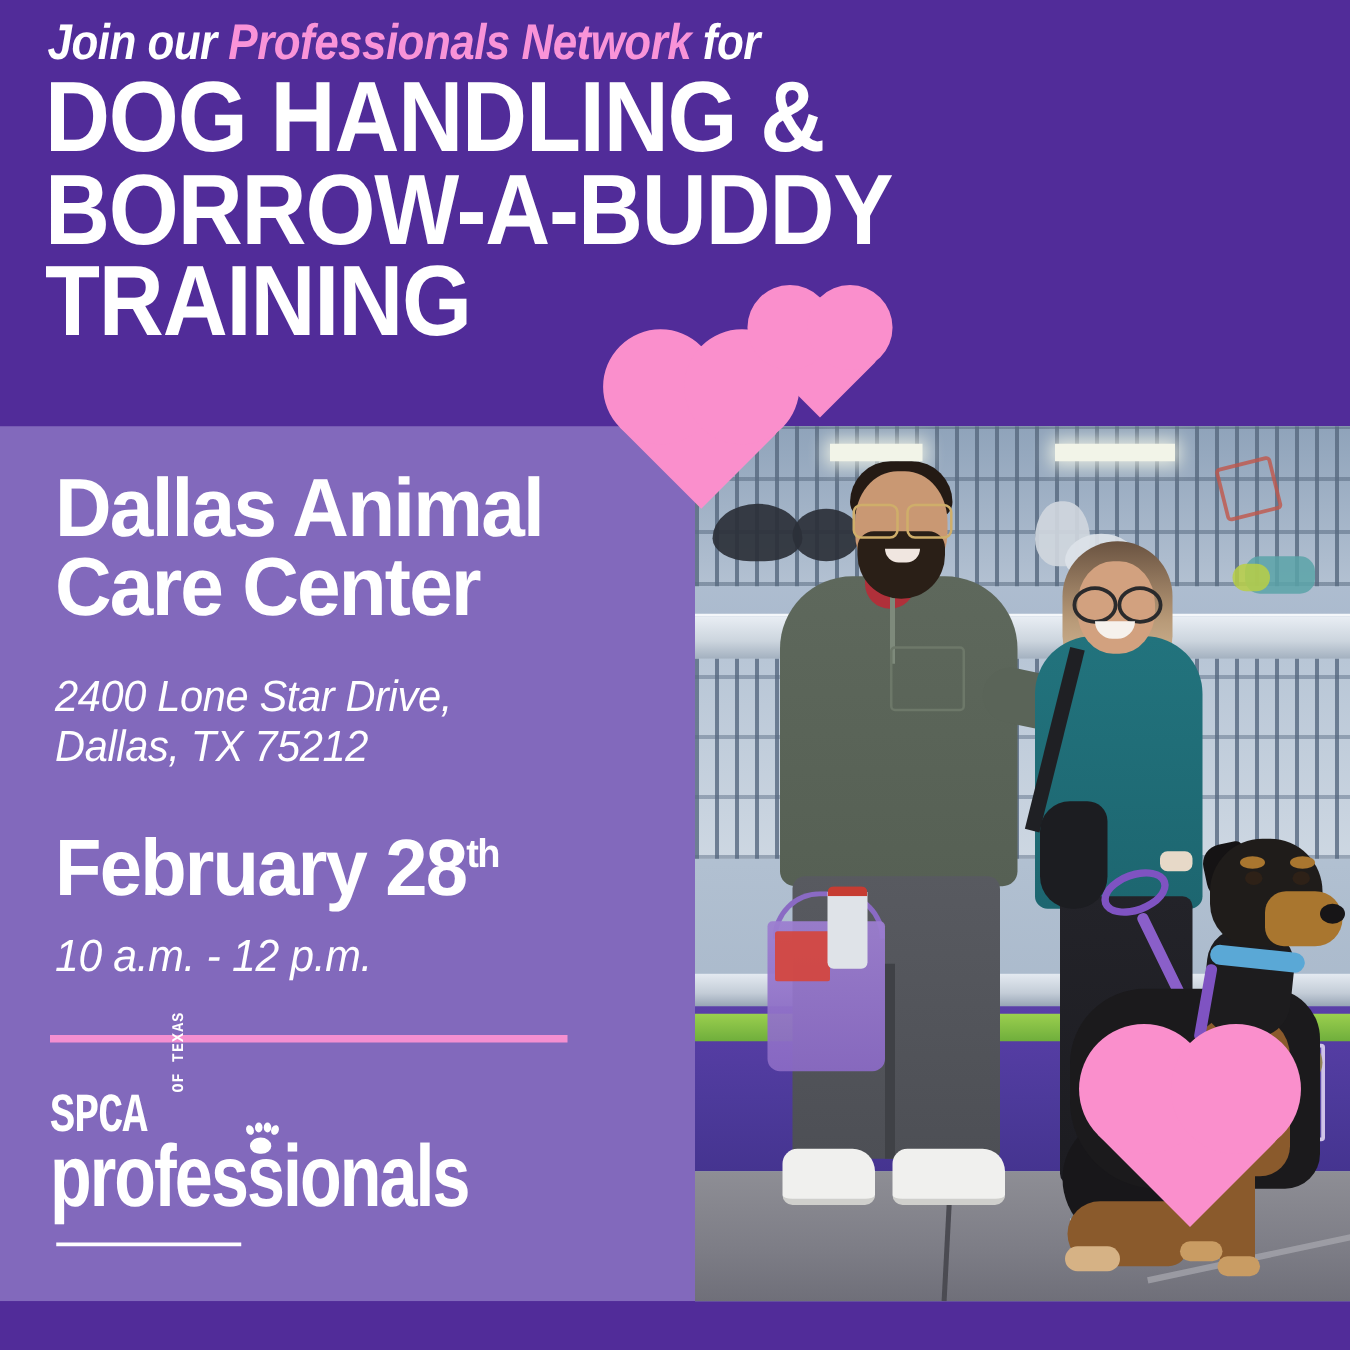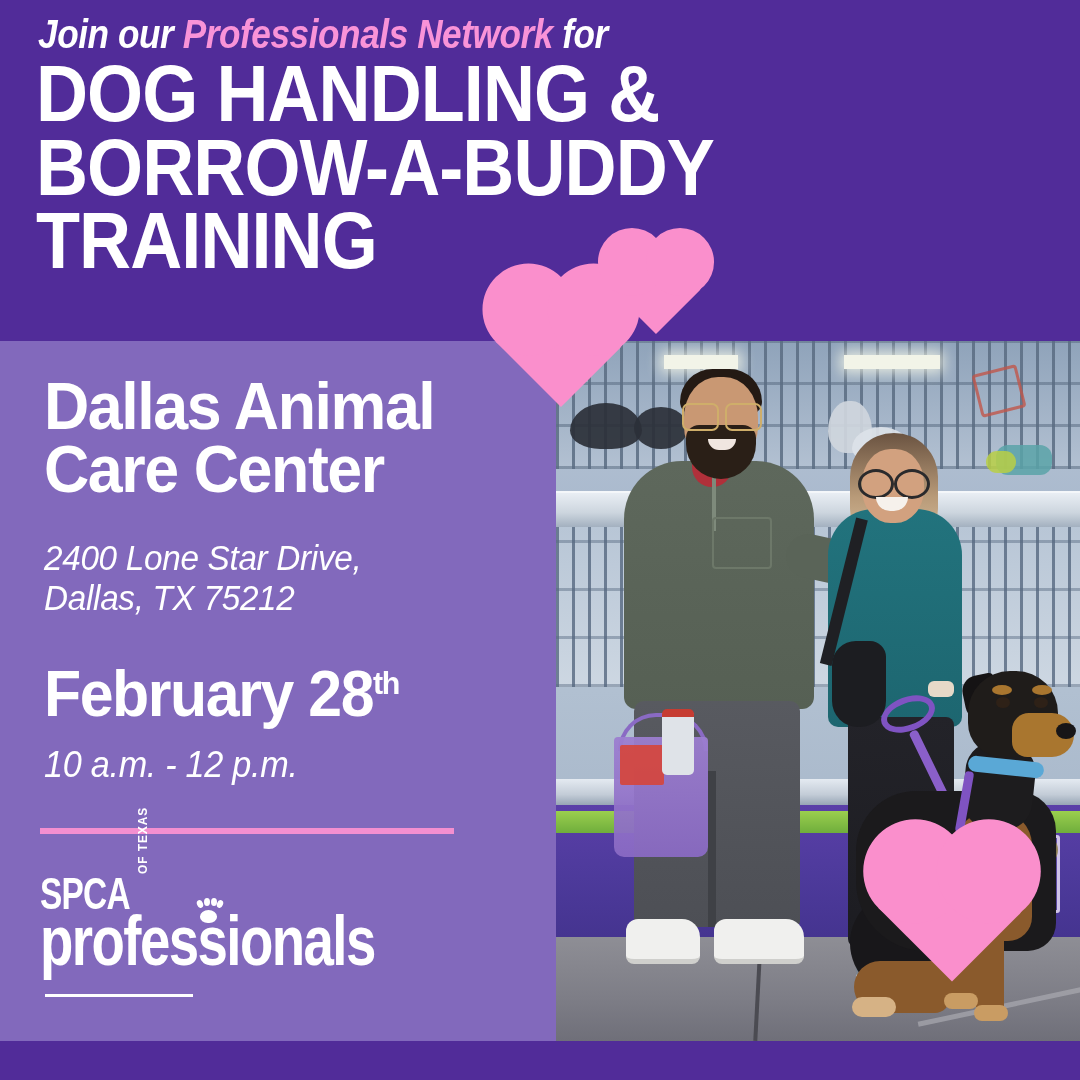--- a/index.html
+++ b/index.html
@@ -586,20 +586,21 @@
     width: 414px; height: 6px;
     background: #F48FD0;
   }
 
   
   .logo { position: absolute; left: 40px; top: 872px; width: 330px; }
 
   .logo-top {
     position: relative;
     height: 44px;
+    font-family: Liberation Mono, monospace;
   }
   .logo-spca {
     position: absolute; left: 0; top: 0;
     color: #ffffff;
     font-weight: 800;
     font-size: 44px;
     letter-spacing: -1px;
     line-height: 1;
     transform: scaleX(0.76);
     transform-origin: left top;

